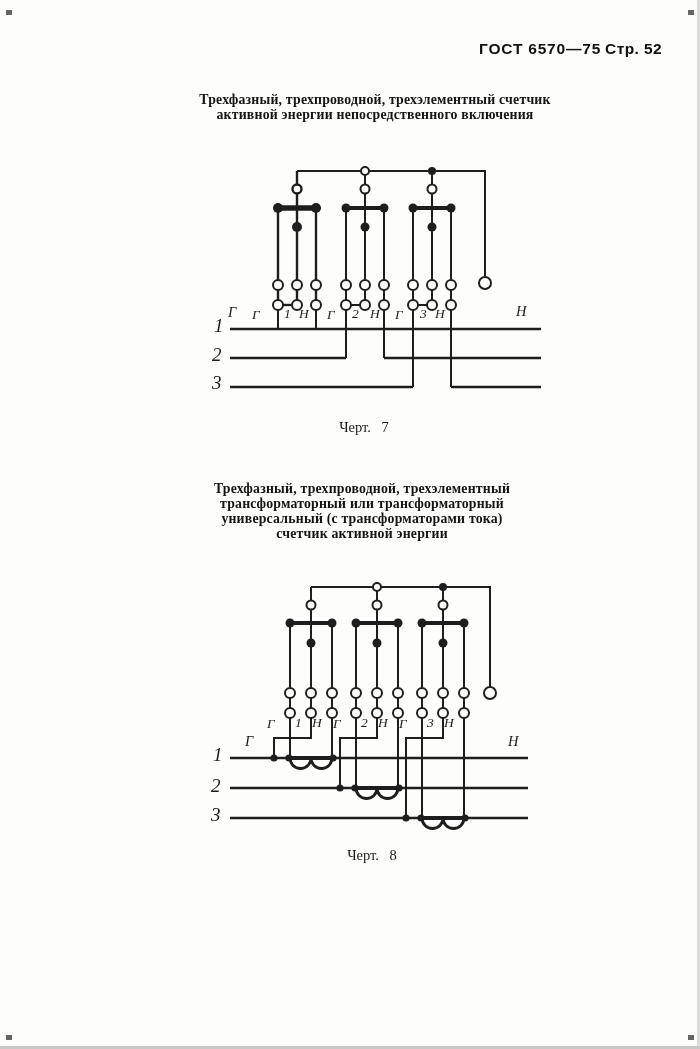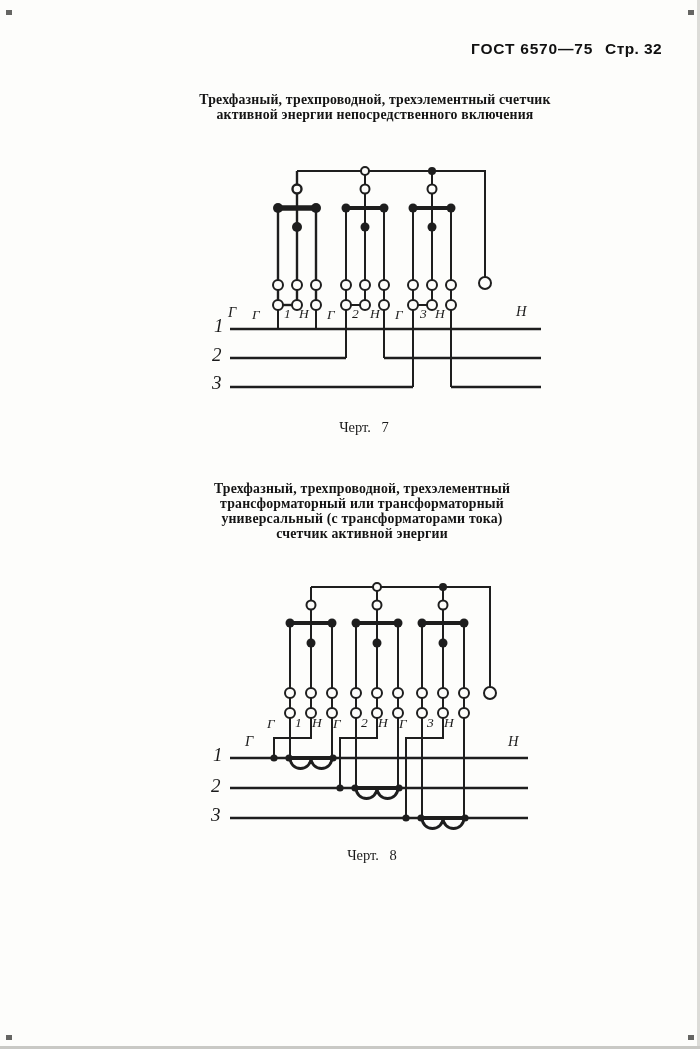--- a/index.html
+++ b/index.html
@@ -5,21 +5,21 @@
   html,body{margin:0;padding:0;background:#ffffff;}
   .page{
     position:relative;width:700px;height:1049px;background:#fdfdfb;
     overflow:hidden;font-family:"Liberation Serif",serif;color:#1b1b1b;
   }
   .hdr{
     position:absolute;top:40px;right:38px;
     font-family:"Liberation Sans",sans-serif;font-weight:bold;
     font-size:15.5px;letter-spacing:.4px;color:#101010;white-space:nowrap;
   }
-  .hdr .doc{letter-spacing:.8px;margin-right:12px;}
+  .hdr .doc{letter-spacing:.8px;margin-right:4px;}
   .title{
     position:absolute;width:700px;text-align:center;font-weight:bold;
     font-size:13.8px;color:#141414;letter-spacing:.2px;
   }
   #title7{top:92px;left:25px;line-height:15px;}
   #title8{top:482px;left:12px;line-height:14.9px;}
   .caption{
     position:absolute;width:700px;text-align:center;
     font-size:14.5px;color:#1a1a1a;word-spacing:7px;
   }
@@ -40,21 +40,21 @@
 <div class="page">
 
   <div class="corner" style="left:6px;top:10px;"></div>
   <div class="corner" style="right:6px;top:10px;"></div>
   <div class="corner" style="left:6px;bottom:9px;"></div>
   <div class="corner" style="right:6px;bottom:9px;"></div>
   <div class="edge-r"></div>
   <div class="edge-b"></div>
 
   <div class="hdr">
-    <span class="doc">ГОСТ 6570—75</span><span>Стр. 32</span>
+    <span class="doc">ГОСТ 6570—75</span><span>Стр. 52</span>
   </div>
 
   <div class="title" id="title7">
     <div>Трехфазный, трехпроводной, трехэлементный счетчик</div>
     <div>активной энергии непосредственного включения</div>
   </div>
 
   <div class="title" id="title8">
     <div>Трехфазный, трехпроводной, трехэлементный</div>
     <div>трансформаторный или трансформаторный</div>

